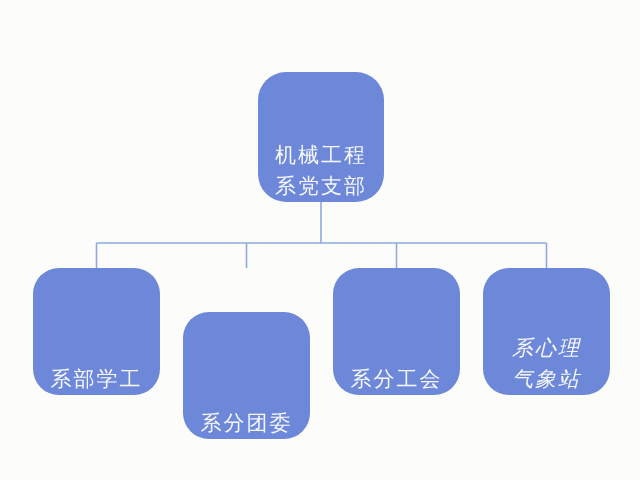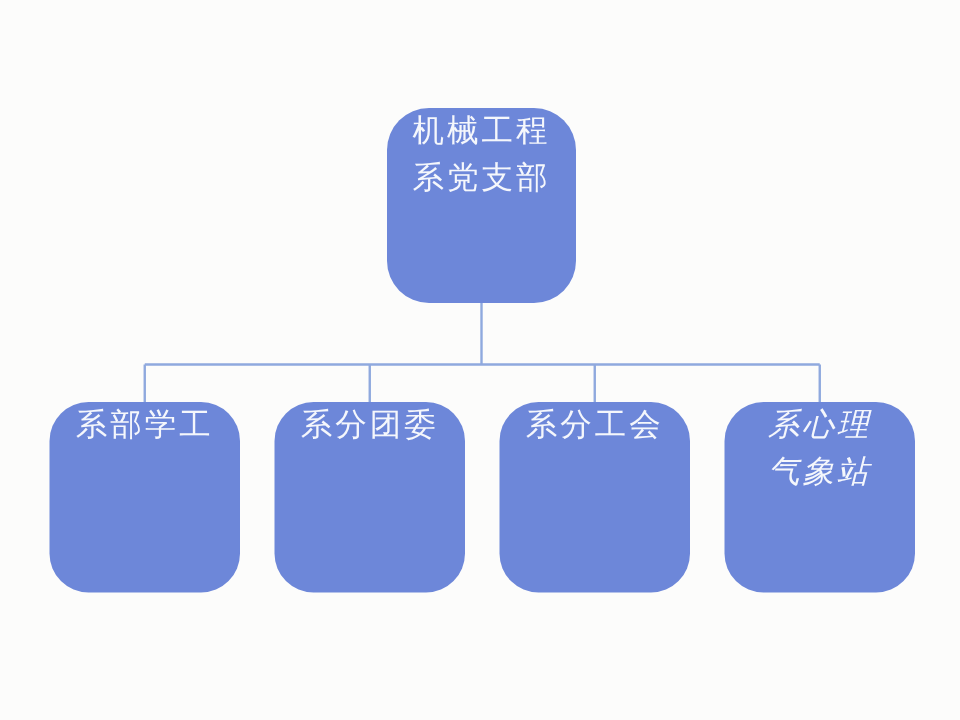--- a/index.html
+++ b/index.html
@@ -20,21 +20,21 @@
     position: absolute;
     left: 0;
     top: 0;
     width: 640px;
     height: 480px;
     pointer-events: none;
   }
   .node {
     position: absolute;
     display: flex;
-    align-items: flex-start;
+    align-items: flex-end;
     justify-content: center;
     text-align: center;
     background: #6d87d9;
     color: #f5f7fc;
     font-size: 21px;
     line-height: 31px;
     letter-spacing: 2px;
     white-space: pre-line;
     box-sizing: border-box;
   }
@@ -45,21 +45,21 @@
     height: 130px;
     border-radius: 28px;
   }
   .node-child {
     top: 268px;
     width: 127px;
     height: 127px;
     border-radius: 26px;
   }
   .node-child-0 { left: 33px; }
-  .node-child-1 { left: 183px; }
+  .node-child-1 { left: 183px; margin-top: 44px; }
   .node-child-2 { left: 333px; }
   .node-child-3 { left: 483px; font-style: italic; }
 </style>
 </head>
 <body>
 
 <div class="canvas">
 
   <svg class="connectors" viewBox="0 0 640 480" xmlns="http://www.w3.org/2000/svg">
 

